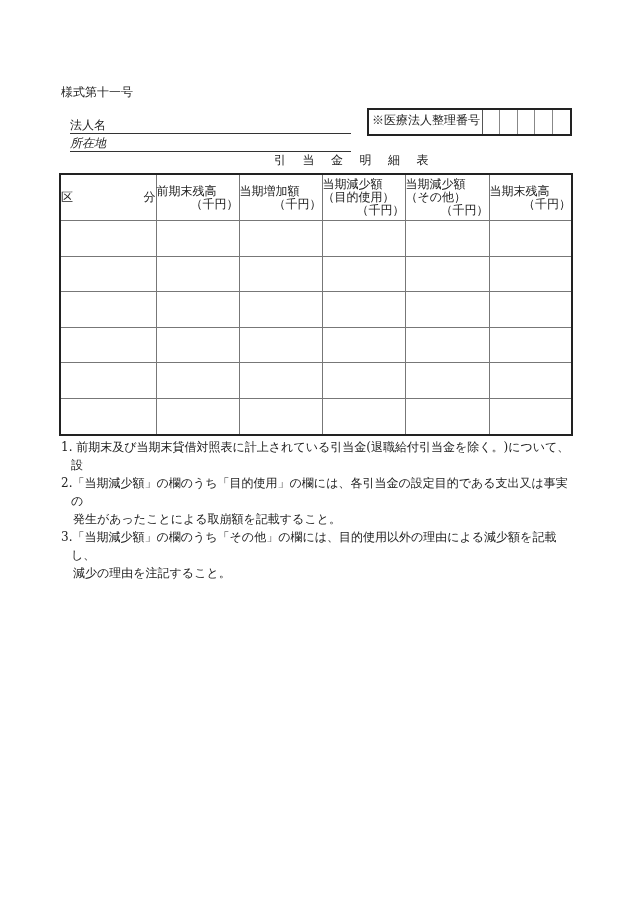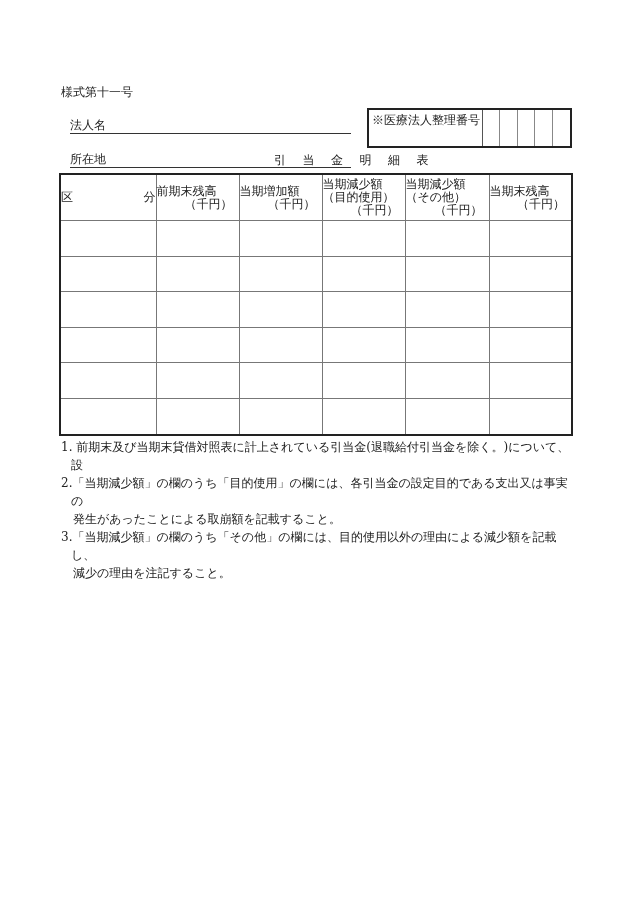--- a/index.html
+++ b/index.html
@@ -27,25 +27,25 @@
     .field-line {
       left: 70px;
       width: 281px;
       height: 16px;
       border-bottom: 1px solid #333;
       font-size: 12px;
       line-height: 16px;
       margin-top: 7px;
     }
     .field-corp { top: 110px; }
-    .field-addr { top: 144px; }
+    .field-addr { top: 128px; font-style: italic; }
 
     .id-box {
       left: 367px; top: 108px;
-      height: 40px;
+      height: 28px;
       border: 2px solid #222;
       display: flex;
       box-sizing: border-box;
       justify-content: space-between;
     }
     .id-label {
       width: 114px;
       font-size: 12px;
       line-height: 20px;
       padding-left: 3px;
@@ -91,21 +91,21 @@
     th.col-category {
       text-align: left;
       padding-left: 17px;
       padding-right: 14px;
     }
     th.col-category .cat-inner {
       display: flex;
       justify-content: space-between;
     }
     th .hdr-line { display: block; text-align: left; }
-    th .hdr-unit { display: block; text-align: right; padding-right: 6px; }
+    th .hdr-unit { display: block; text-align: right; padding-right: 0; }
 
     .notes {
       left: 61px; top: 438px;
       width: 515px;
       font-size: 12px;
       line-height: 18px;
     }
     .note {
       position: relative;
       padding-left: 10px;

